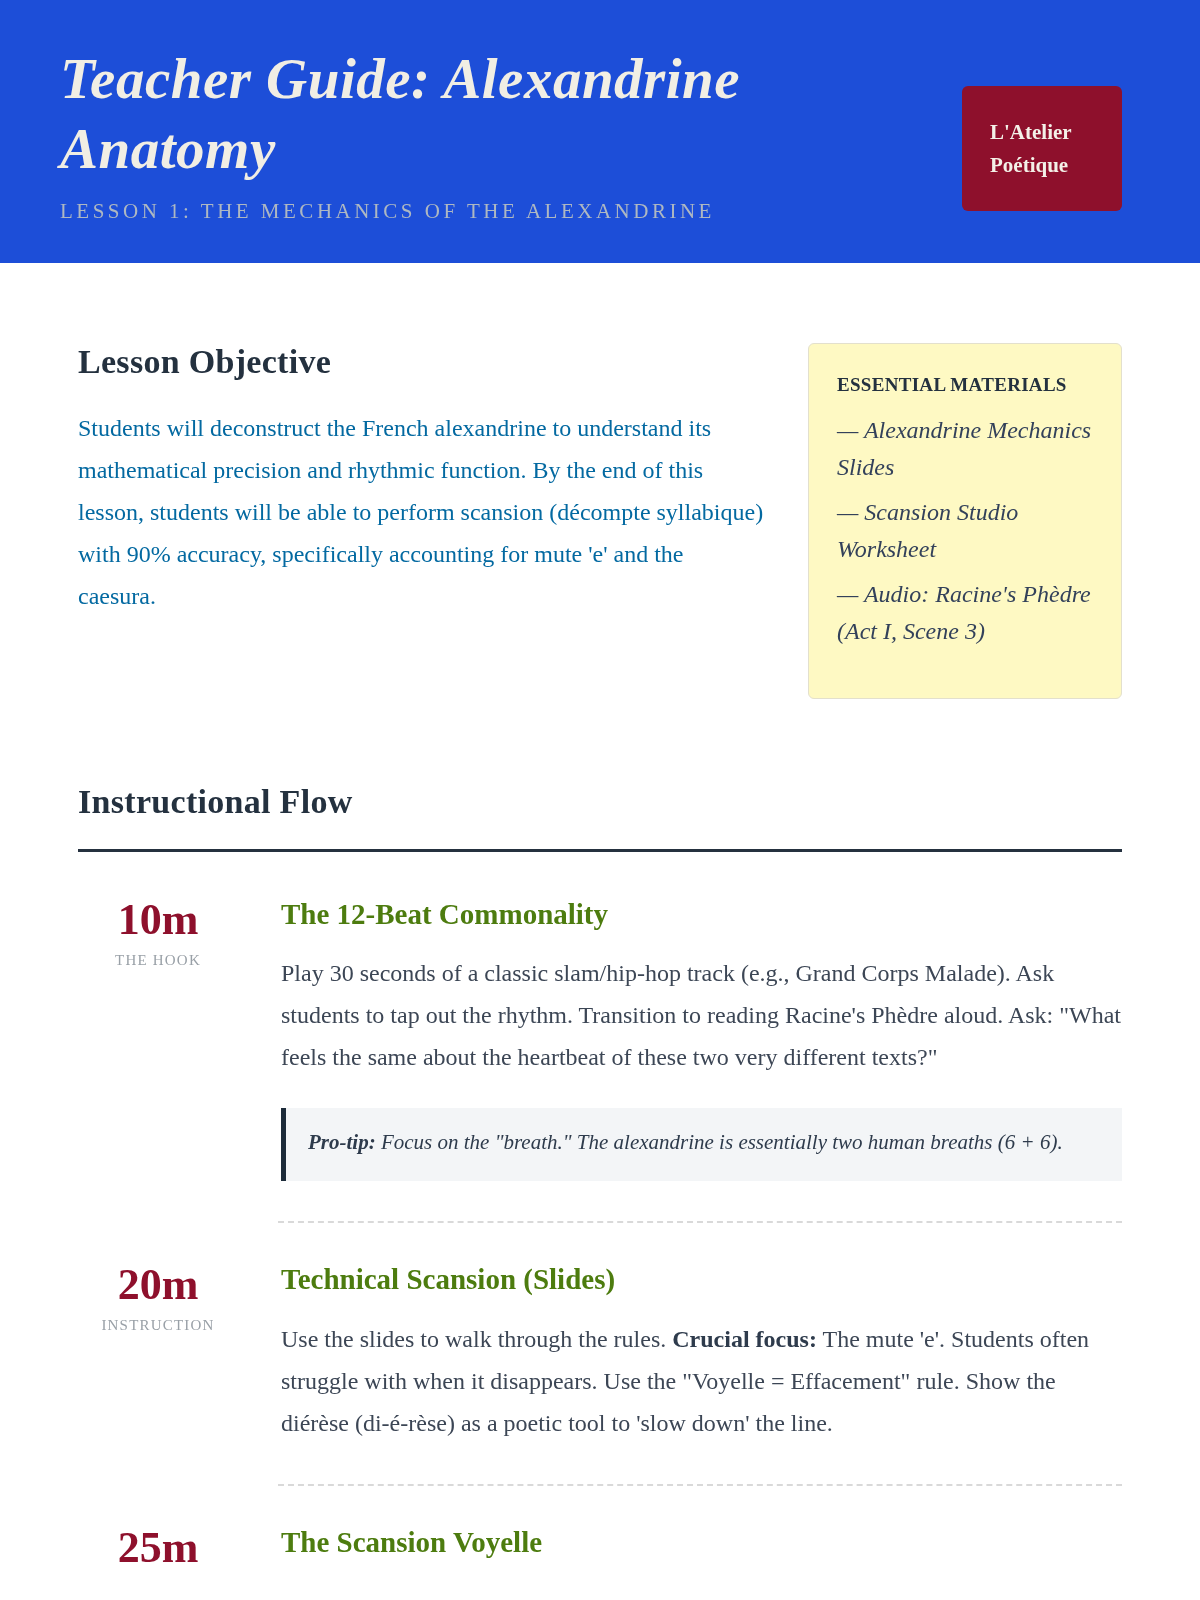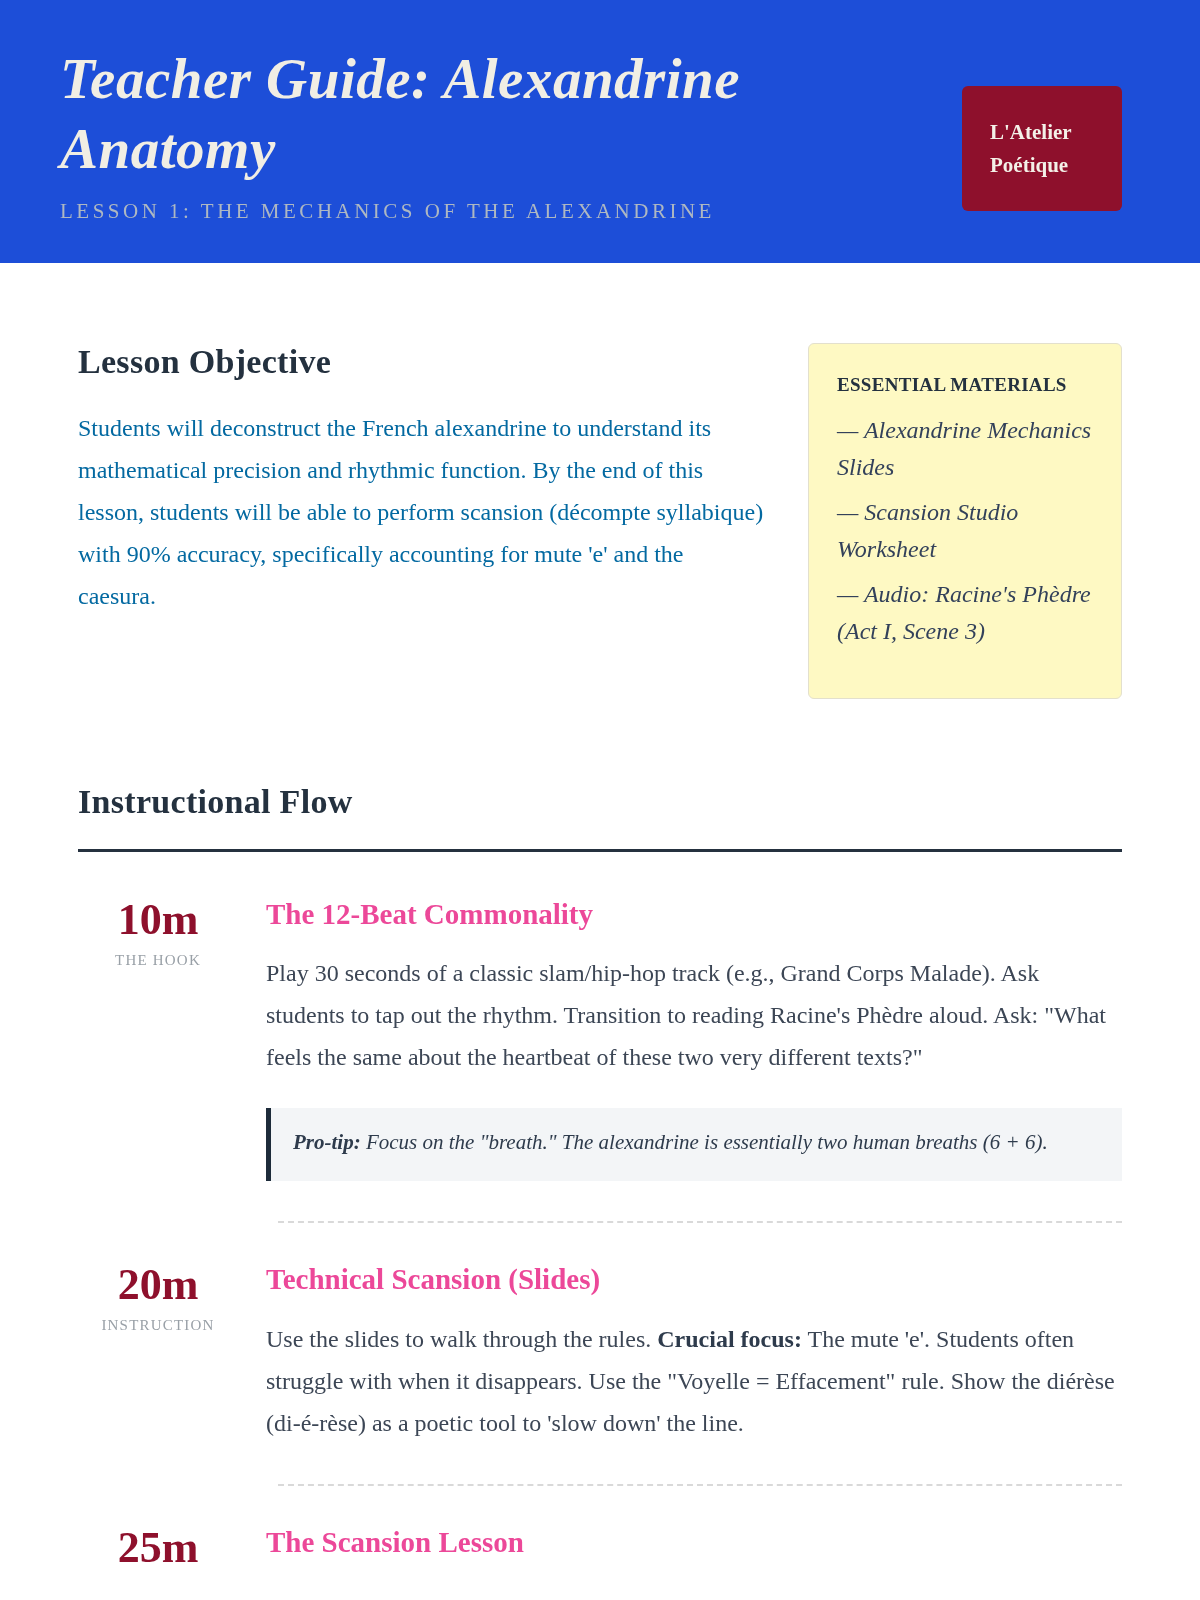--- a/index.html
+++ b/index.html
@@ -102,40 +102,40 @@
   .flow-rule {
     border: 0;
     border-bottom: 3px solid #25313f;
     margin: 28px 0 0 0;
   }
   .flow-items { margin-top: 44px; }
 
   .flow-item {
     display: grid;
     grid-template-columns: 160px 1fr;
-    column-gap: 28px;
+    column-gap: 43px;
   }
   .time-block { text-align: center; padding-top: 2px; }
   .time-value {
     font-size: 44px;
     font-weight: 700;
     line-height: 1;
     color: #8e102c;
   }
   .time-label {
     margin-top: 10px;
     font-size: 15px;
     letter-spacing: 1.2px;
     color: #99a0a7;
   }
   .item-title {
     margin: 0 0 20px 0;
     font-size: 29px;
     font-weight: 700;
-    color: #ec4899;
+    color: #4d7c0f;
     line-height: 1.25;
   }
   .item-body {
     margin: 0;
     font-size: 24px;
     line-height: 42px;
     color: #3c4655;
   }
   .item-body b { color: #2e3b4c; }
 
@@ -215,20 +215,20 @@
       </div>
 
       <hr class="item-divider">
 
       <div class="flow-item">
         <div class="time-block">
           <div class="time-value">25m</div>
           <div class="time-label"></div>
         </div>
         <div class="item-content">
-          <h3 class="item-title">The Scansion Lesson</h3>
+          <h3 class="item-title">The Scansion Voyelle</h3>
         </div>
       </div>
 
     </div>
   </section>
 
 </main>
 
 </body></html>

